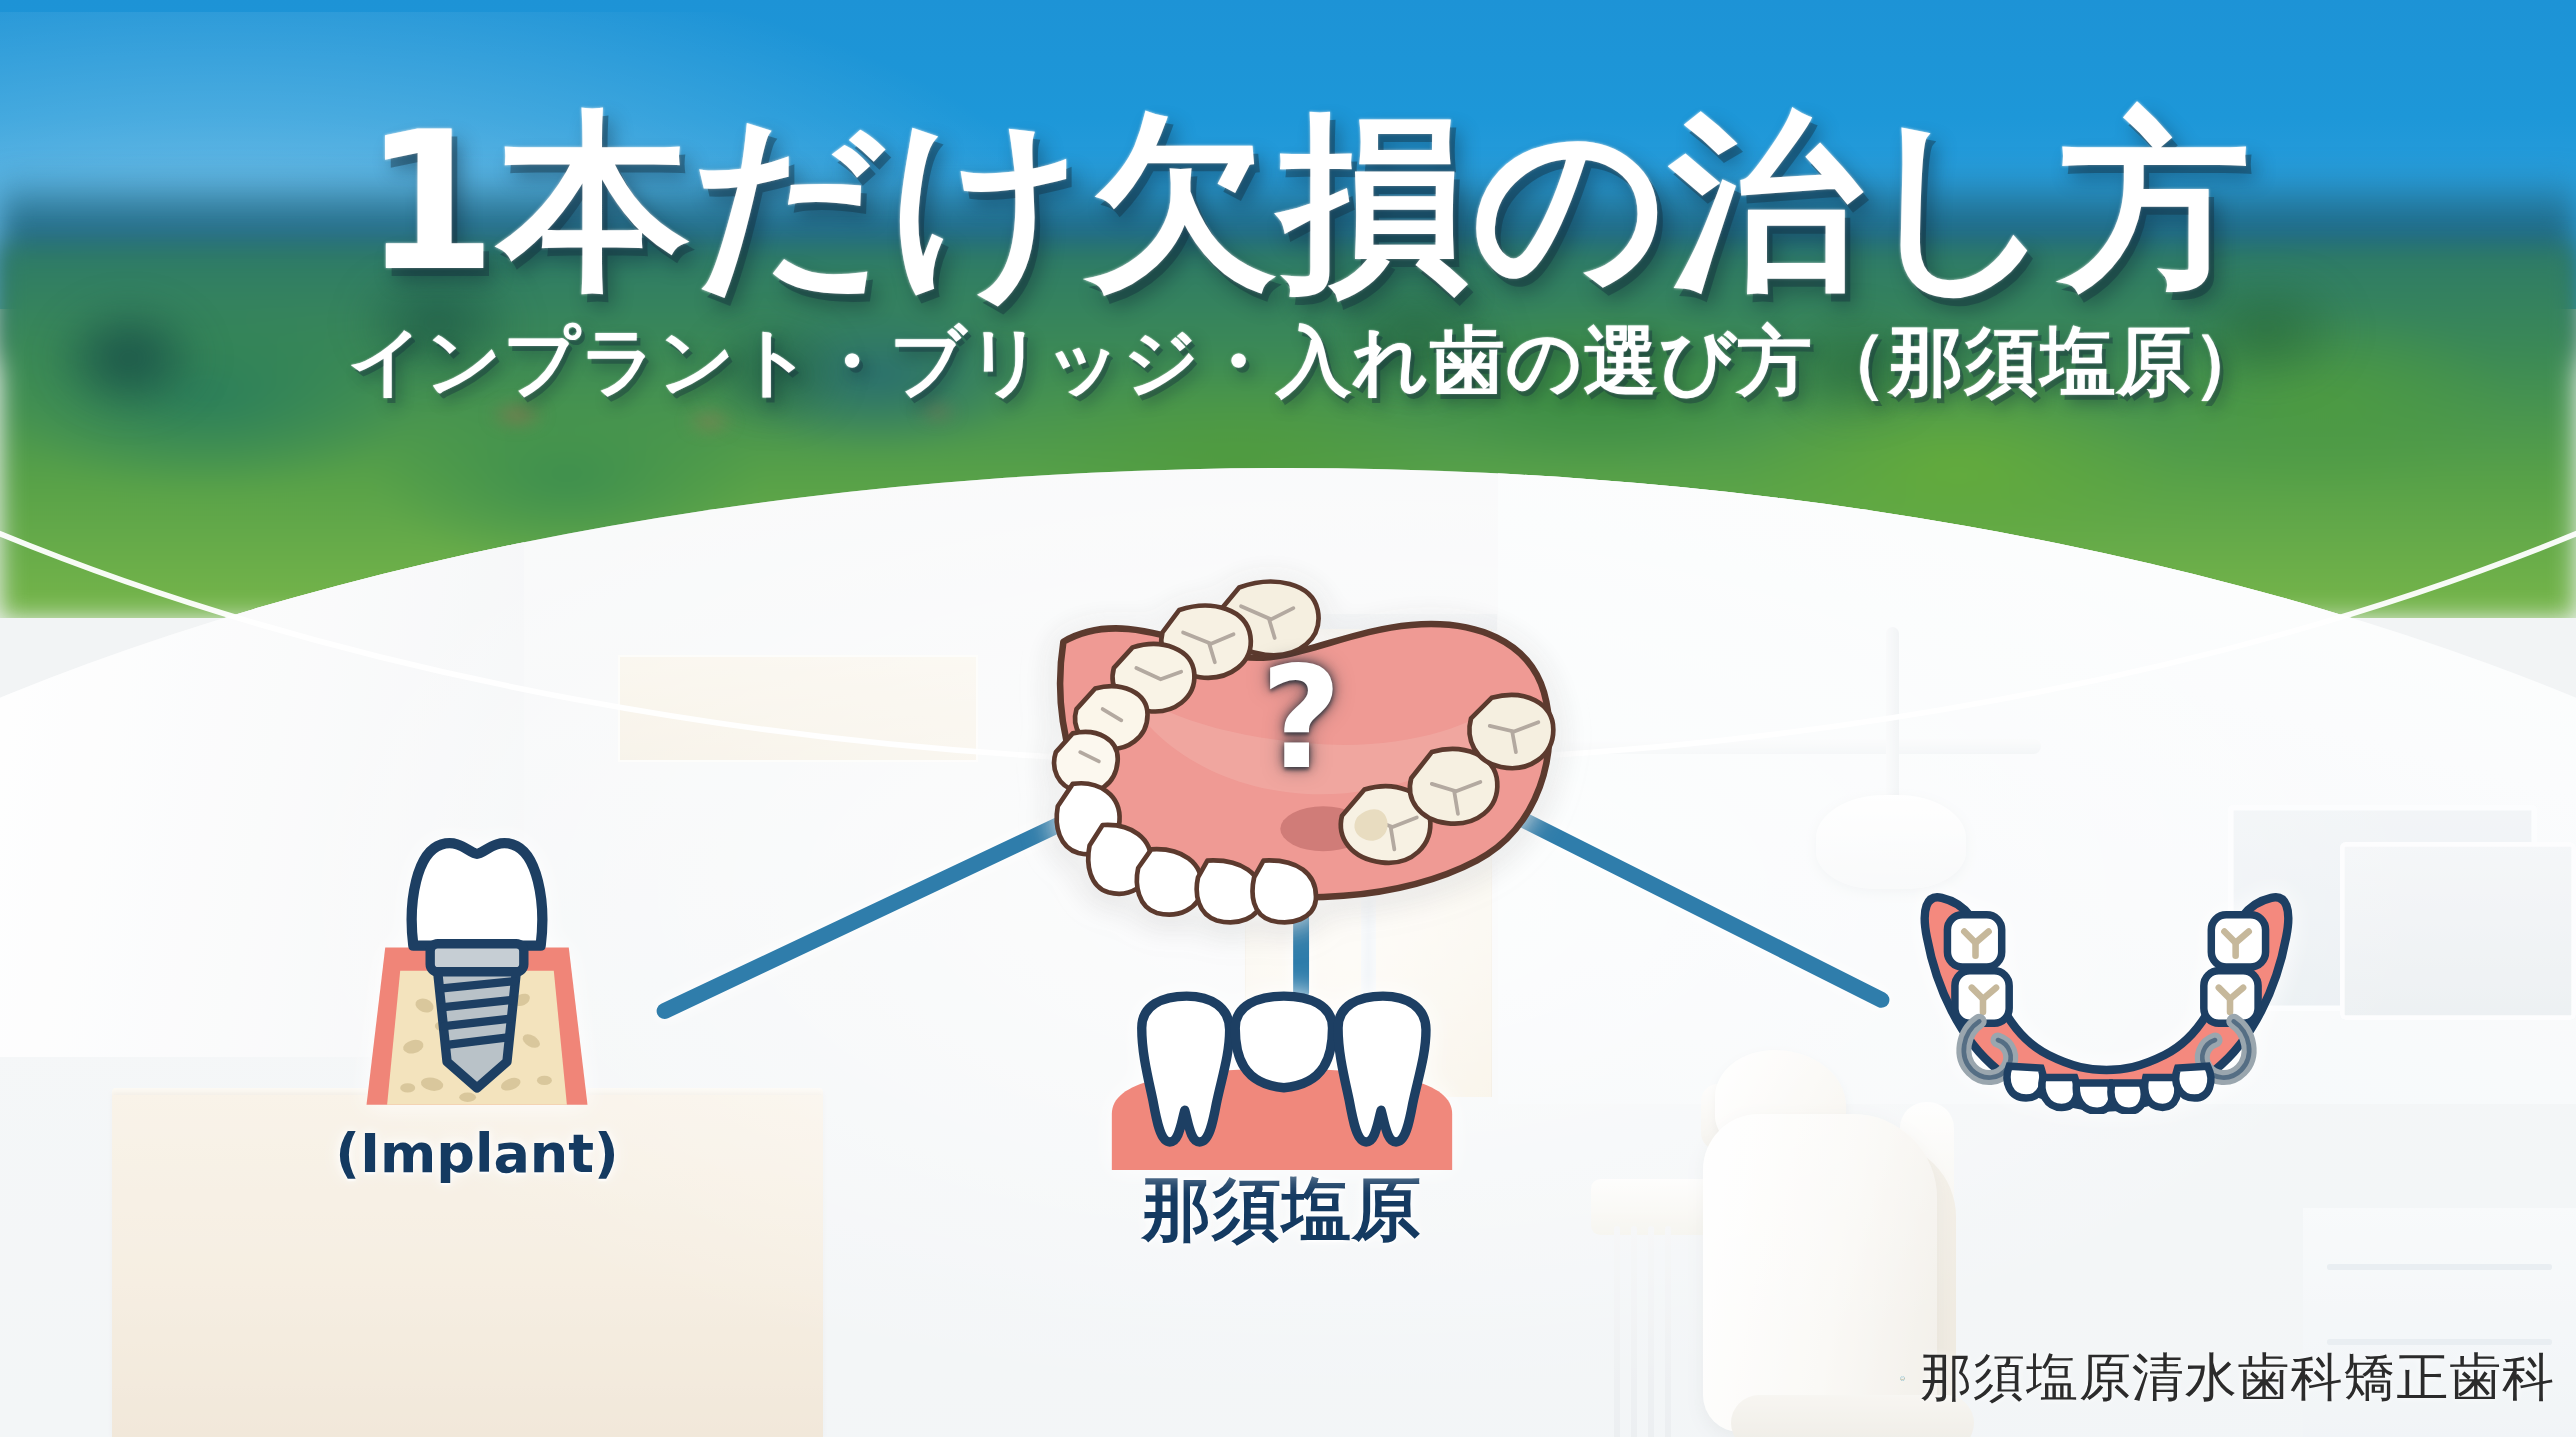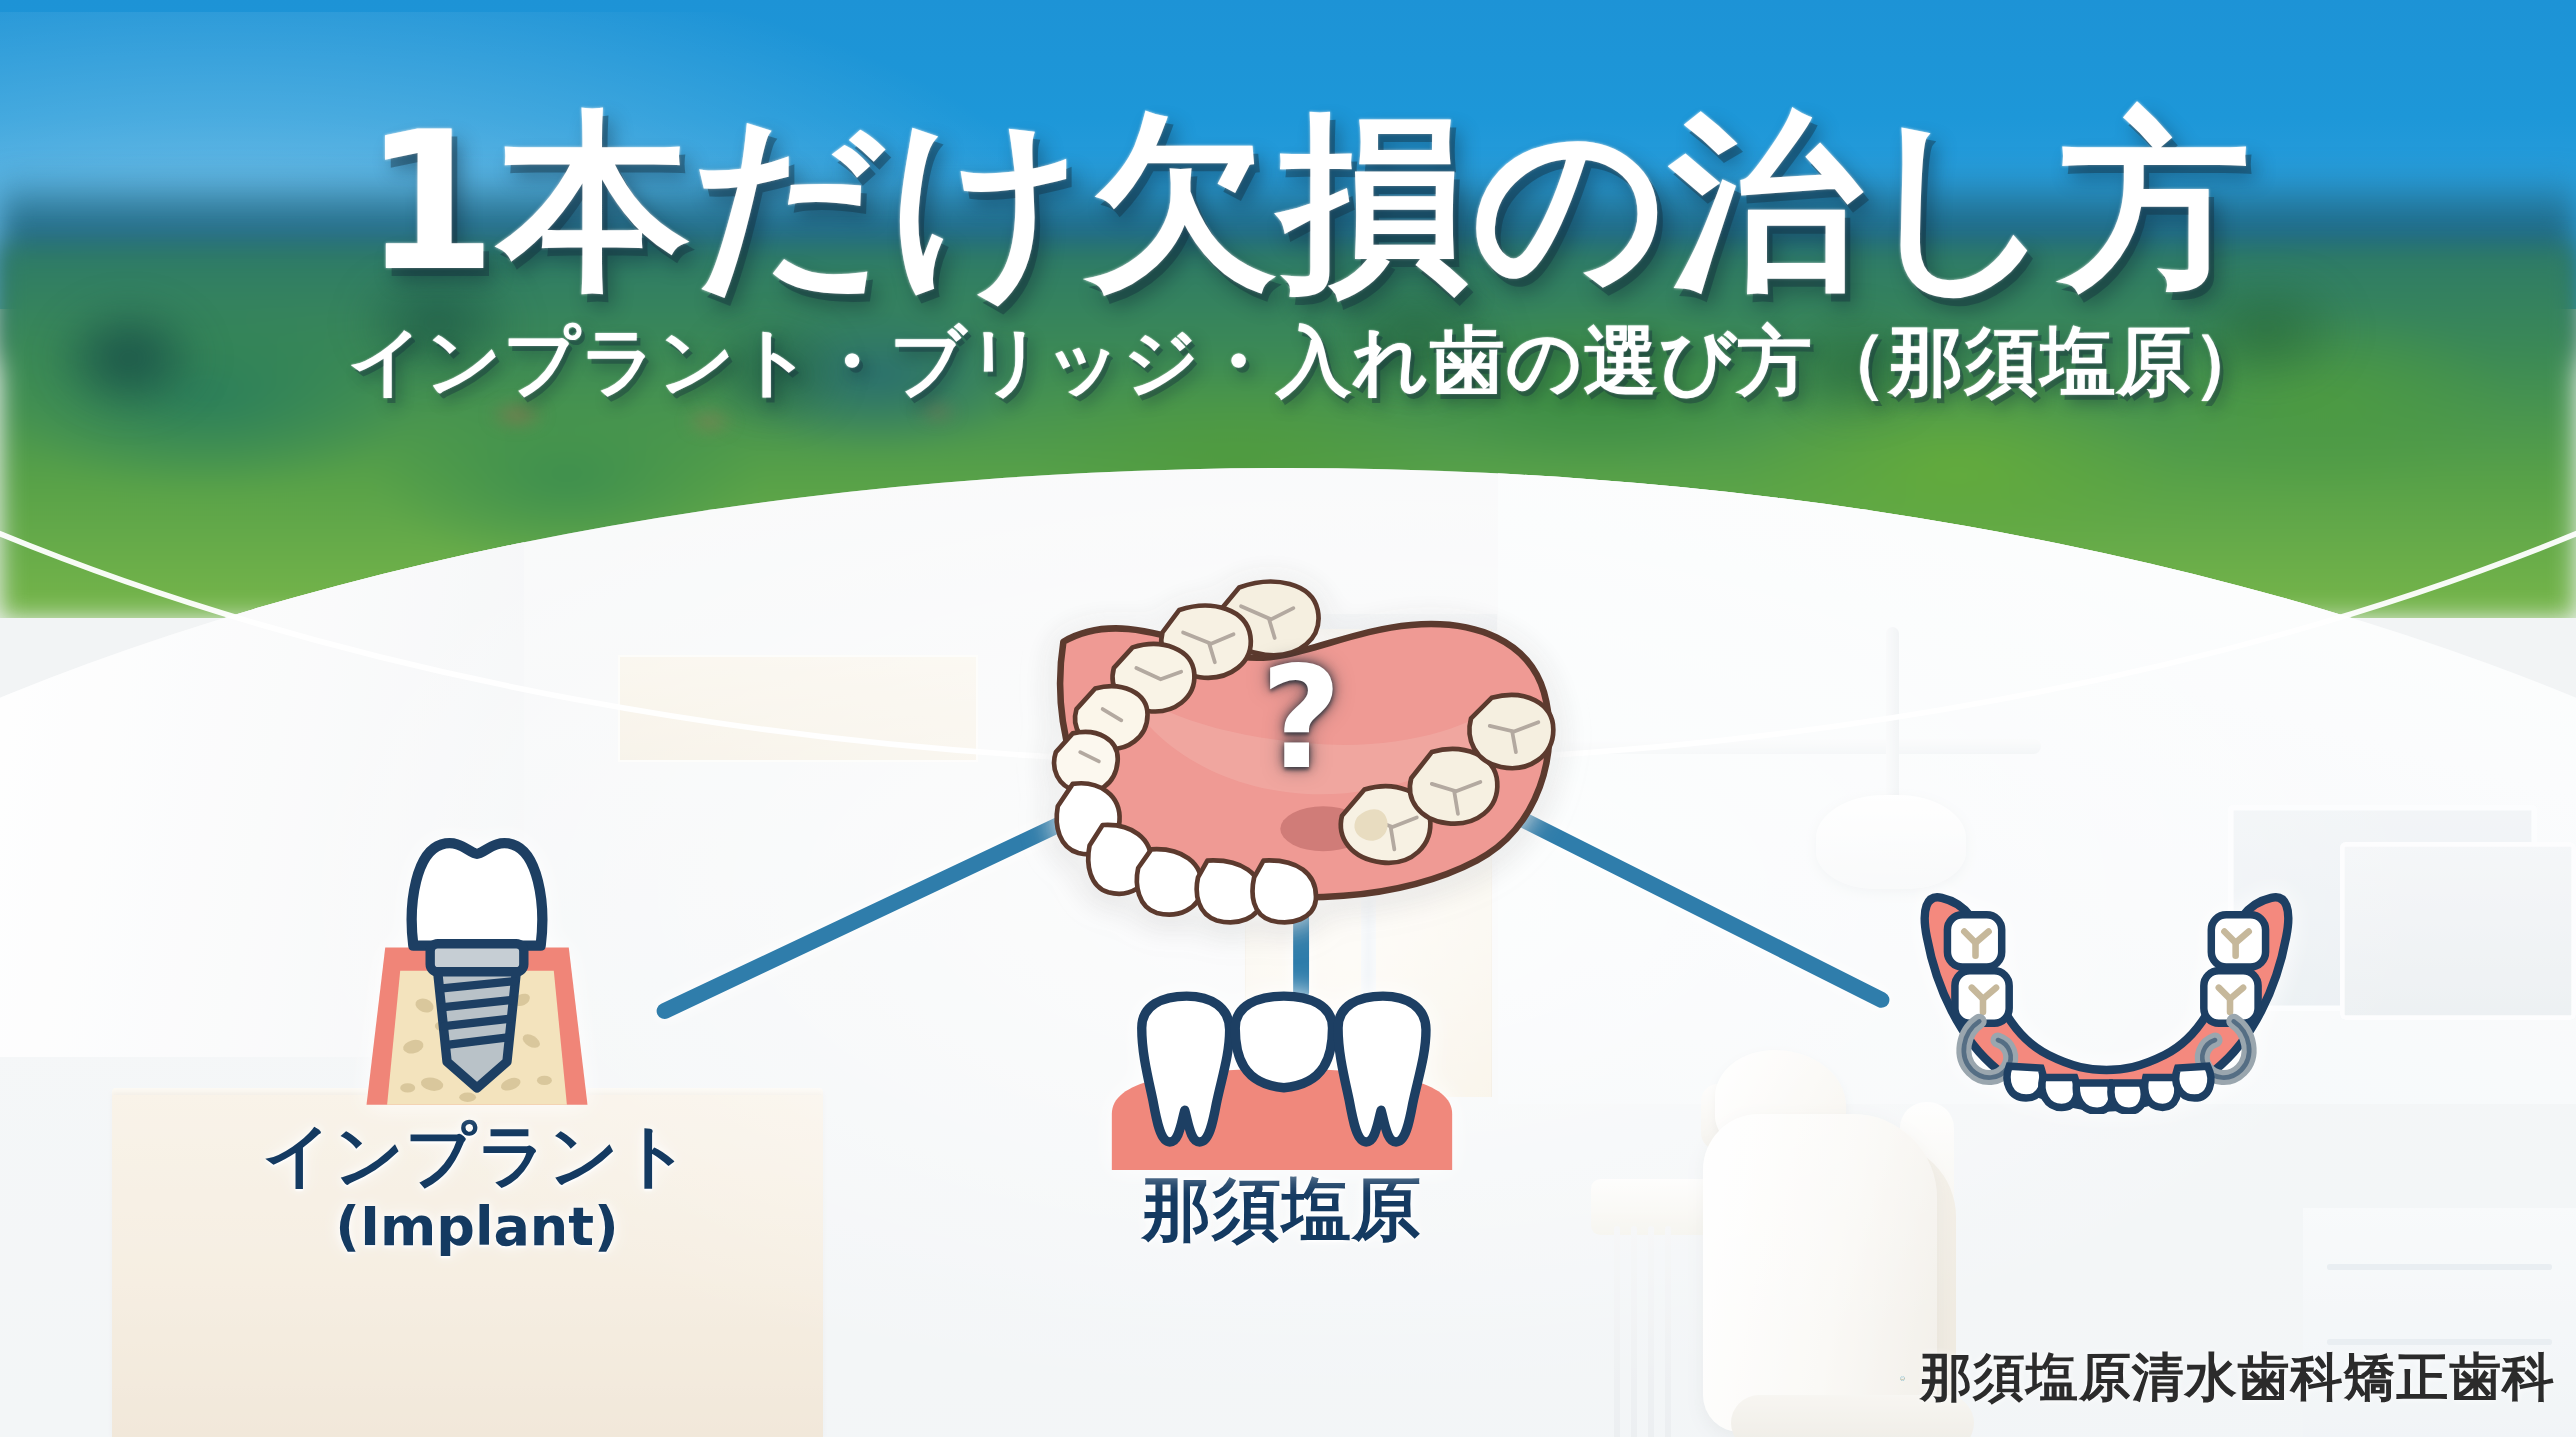--- a/index.html
+++ b/index.html
@@ -163,21 +163,21 @@
   .opt-jp{font-size:69px;letter-spacing:0.9px;}
   .opt-en{font-size:54px;margin-top:5.6px;letter-spacing:0px;}
 
   #opt-implant{left:187px;top:807px;width:580px;}
   #opt-bridge{left:1020px;top:983px;width:524px;}
   #opt-denture{left:1807px;top:866px;width:599px;}
 
   
   .logo{position:absolute;left:1900px;top:1333px;width:655px;height:90px;z-index:30;
        display:flex;align-items:center;gap:15px;}
-  .logo-name{font-family:"DejaVu Sans","Liberation Sans",sans-serif;font-weight:bold;
+  .logo-name{font-family:"DejaVu Sans","Liberation Sans",sans-serif;font-weight:normal;
        font-size:52px;color:#2b2b2b;letter-spacing:0.9px;white-space:nowrap;
        text-shadow:0 0 7.5px rgba(255,255,255,.9);}
 </style>
 </head>
 <body>
 
 <div class="stage">
 
   <div class="bg-outdoor">
     <div class="sky"></div>
@@ -322,21 +322,20 @@
       <rect x="110" y="146" width="100" height="30" rx="8" fill="#c6ced4" stroke="#1d3f63" stroke-width="10"></rect>
 
       <path d="M118 176 L 202 176 L 192 272 L 160 300 L 128 272 Z" fill="#b9c2c8" stroke="#1d3f63" stroke-width="10" stroke-linejoin="round"></path>
       <g stroke="#1d3f63" stroke-width="9" stroke-linecap="round">
         <line x1="120" y1="194" x2="200" y2="186"></line>
         <line x1="122" y1="214" x2="198" y2="206"></line>
         <line x1="125" y1="234" x2="196" y2="226"></line>
         <line x1="128" y1="254" x2="193" y2="246"></line>
       </g>
     </svg>
-    <div class="opt-label opt-jp">インプラント</div>
     <div class="opt-label opt-en">(Implant)</div>
   </div>
 
   <div class="opt" id="opt-bridge">
     <svg class="art" width="356" height="187" viewBox="0 0 380 200">
 
       <path d="M8 200 L 8 140 C 8 106, 70 92, 190 92 C 310 92, 372 106, 372 140 L 372 200 Z" fill="#f0887c"></path>
 
       <path d="M40 48 C 40 24, 62 14, 88 14 C 114 14, 134 26, 134 50
                C 134 76, 126 100, 120 128 C 116 150, 112 170, 102 170

